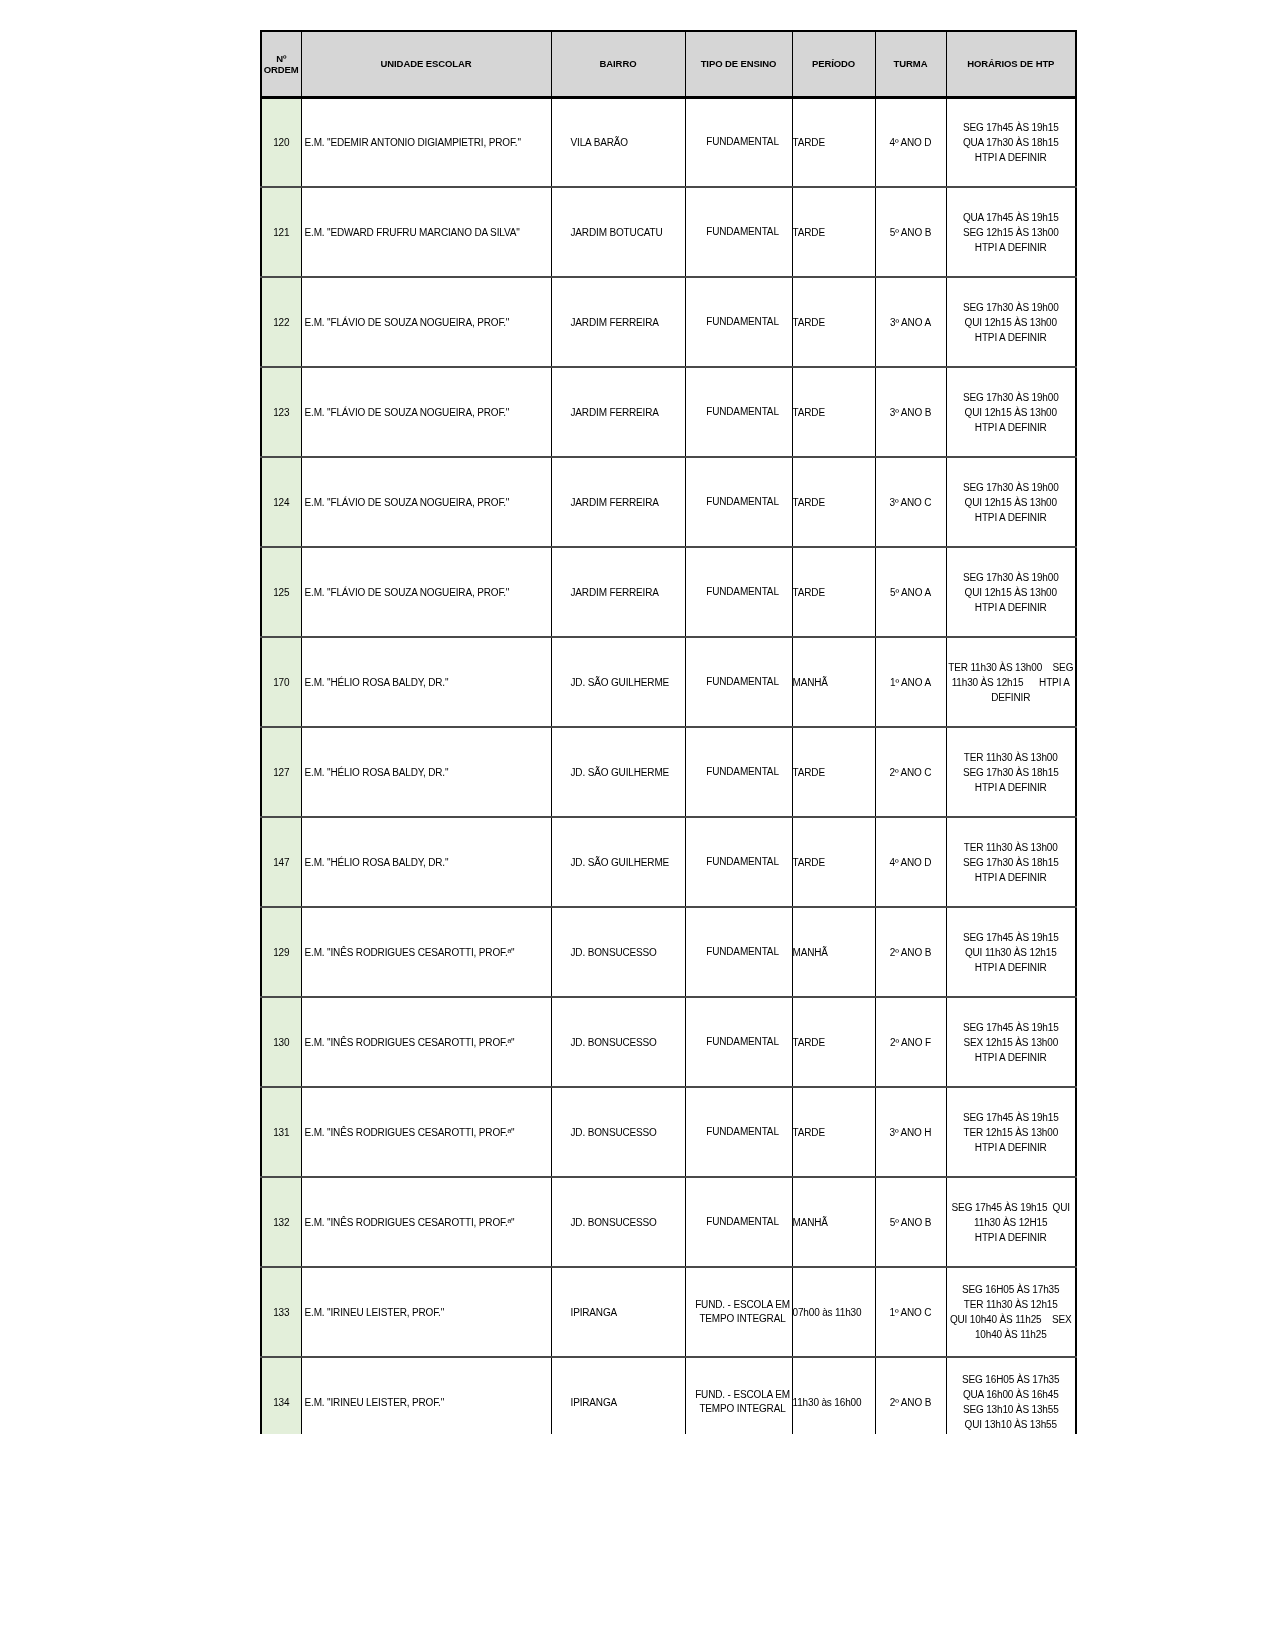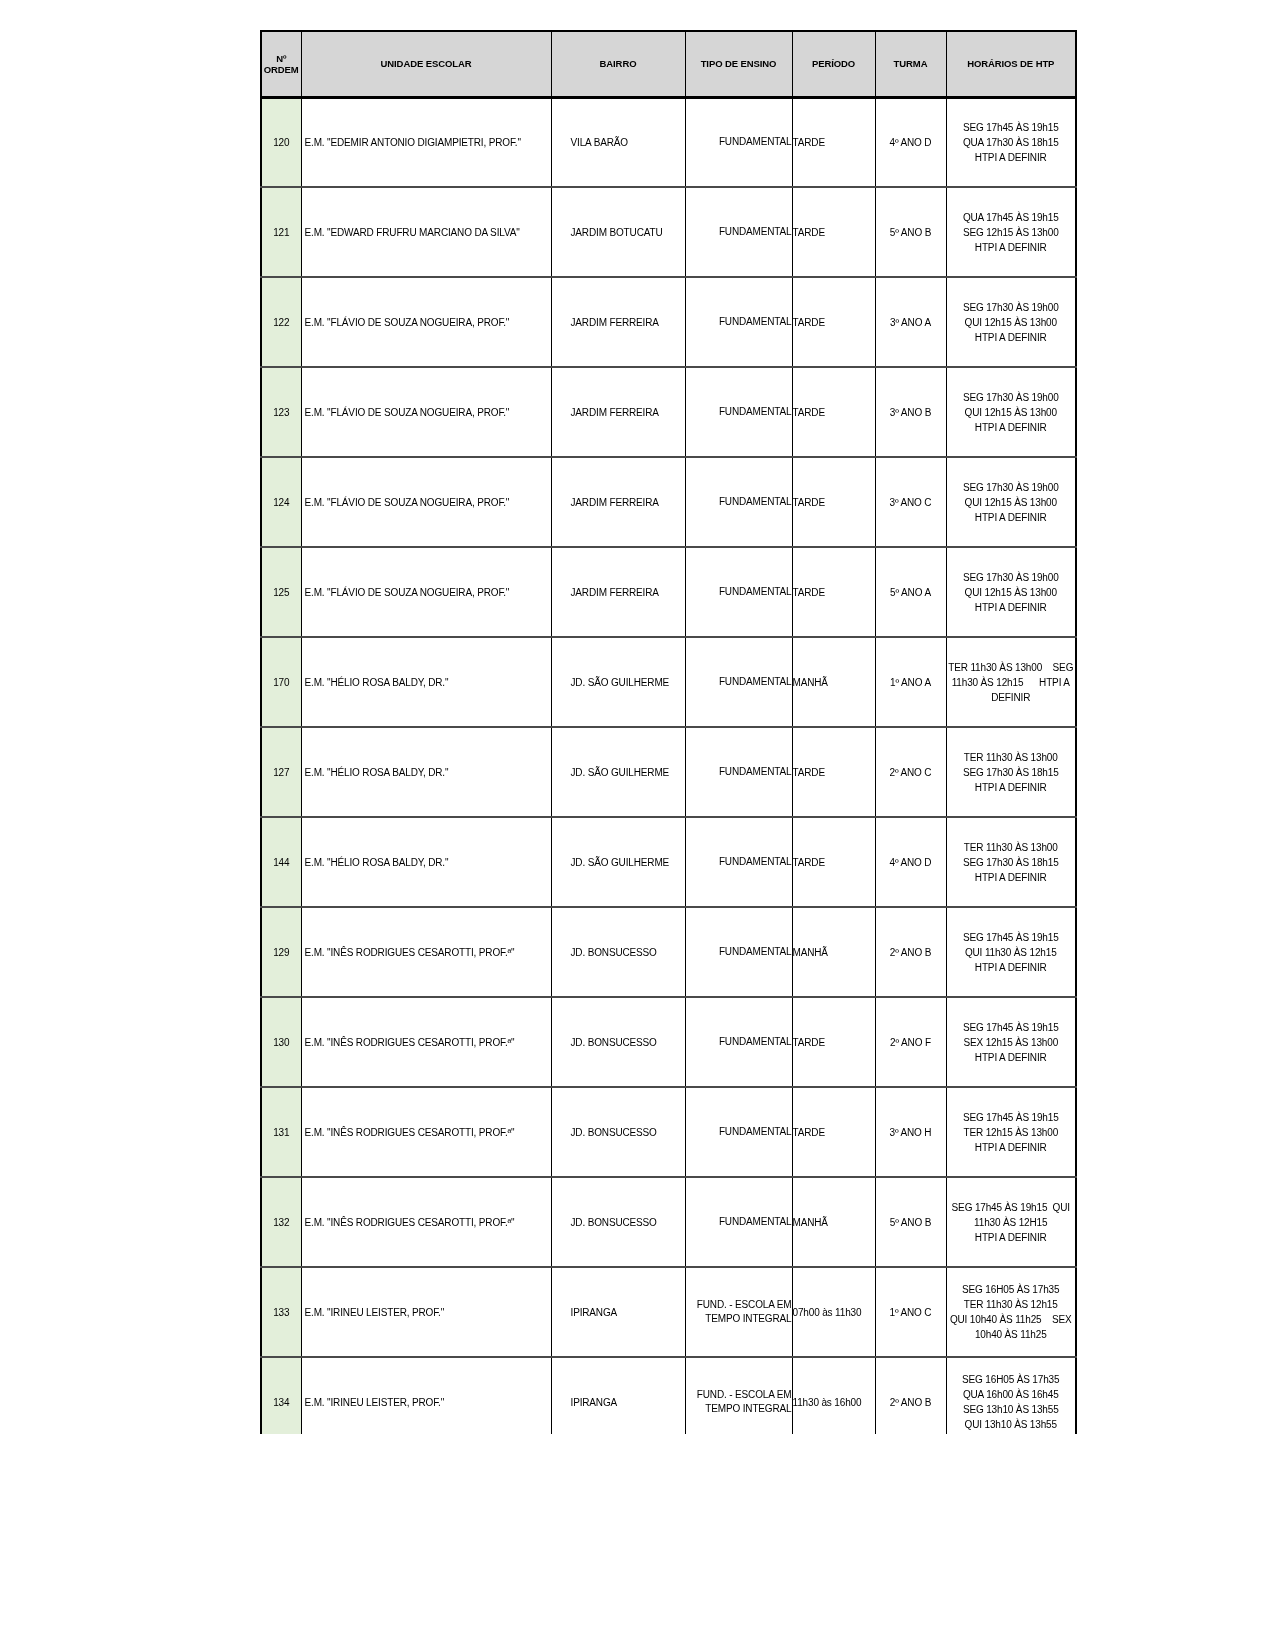--- a/index.html
+++ b/index.html
@@ -43,21 +43,21 @@
     border-top:2px solid #4a4a4a;
     height:90px;
     vertical-align:middle;
     font-size:10px;
     letter-spacing:-0.15px;
     overflow:hidden;
   }
   td.c-ordem  { background:#e3efda; text-align:center; font-size:10.5px; }
   td.c-unidade{ text-align:left; padding-left:3px; padding-right:2px; font-size:9.5px; }
   td.c-bairro { text-align:left; padding-left:19px; }
-  td.c-tipo   { text-align:right; padding-left:8px; line-height:14px; }
+  td.c-tipo   { text-align:center; padding-left:8px; line-height:14px; }
   td.c-periodo{ text-align:left; }
   td.c-turma  { text-align:center; }
   td.c-htp    { text-align:center; white-space:pre-wrap; line-height:15px; padding:13px 1px; }
   .footer {
     position:absolute; left:0; top:1593px; width:100%;
     text-align:center;
     font-family:"Liberation Serif", serif;
     font-size:13.5px;
     color:#15803d;
   }
@@ -172,21 +172,21 @@
           <td class="c-unidade">E.M. "HÉLIO ROSA BALDY, DR."</td>
           <td class="c-bairro">JD. SÃO GUILHERME</td>
           <td class="c-tipo">FUNDAMENTAL</td>
           <td class="c-periodo">TARDE</td>
           <td class="c-turma">2º ANO C</td>
           <td class="c-htp">TER 11h30 ÀS 13h00
 SEG 17h30 ÀS 18h15
 HTPI A DEFINIR</td>
         </tr>
         <tr>
-          <td class="c-ordem">144</td>
+          <td class="c-ordem">147</td>
           <td class="c-unidade">E.M. "HÉLIO ROSA BALDY, DR."</td>
           <td class="c-bairro">JD. SÃO GUILHERME</td>
           <td class="c-tipo">FUNDAMENTAL</td>
           <td class="c-periodo">TARDE</td>
           <td class="c-turma">4º ANO D</td>
           <td class="c-htp">TER 11h30 ÀS 13h00
 SEG 17h30 ÀS 18h15
 HTPI A DEFINIR</td>
         </tr>
         <tr>

